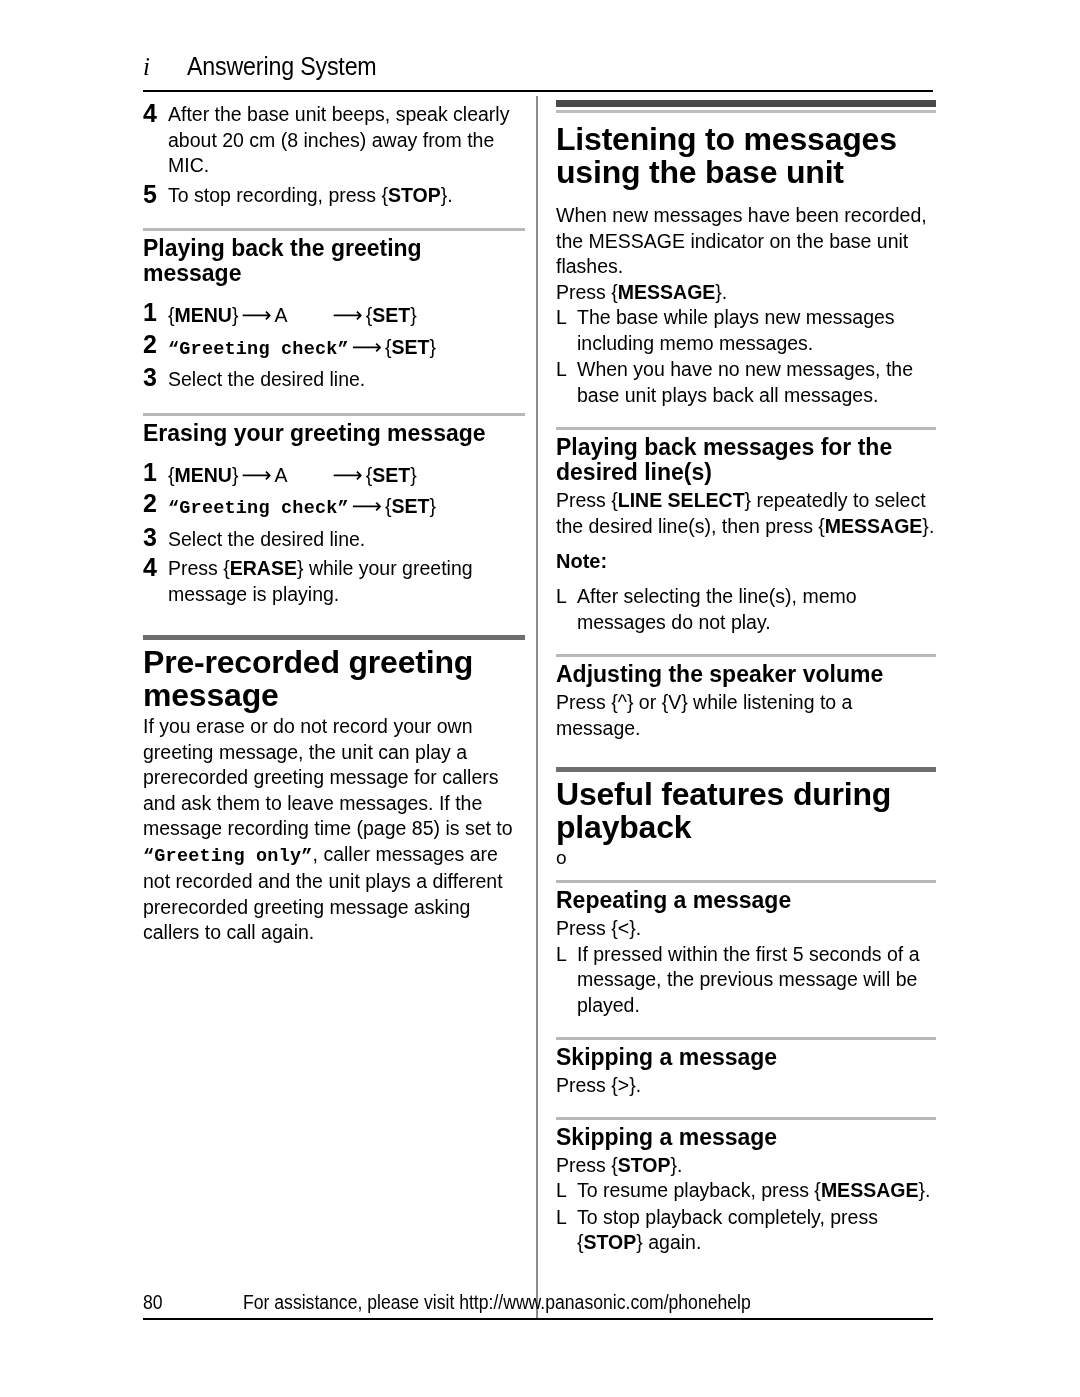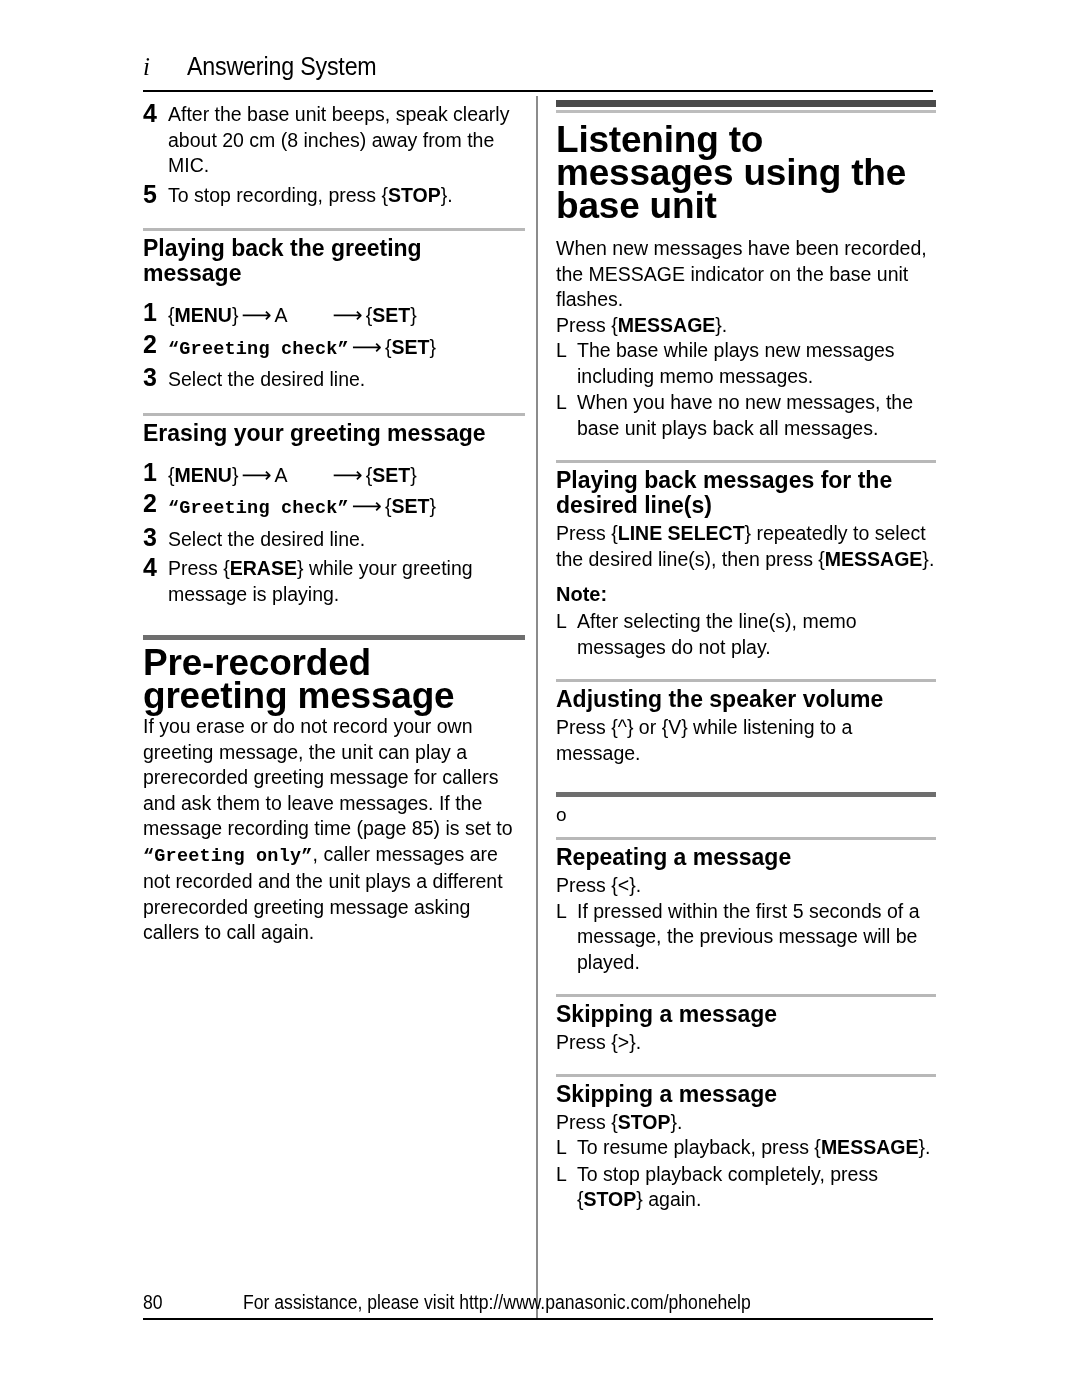--- a/index.html
+++ b/index.html
@@ -95,37 +95,37 @@
     margin-bottom: 3px;
   }
   .rule-top-light {
     height: 3px;
     background: #bdbdbd;
     margin-bottom: 10px;
   }
 
   
   h1.section-title {
-    font-size: 37px;
+    font-size: 32px;
     line-height: 33px;
     font-weight: bold;
     margin: 0 0 14px 0;
     letter-spacing: -0.2px;
   }
   h2.sub-title {
     font-size: 23px;
     line-height: 25px;
     font-weight: bold;
     margin: 0 0 3px 0;
   }
   h3.note-title {
     font-size: 20px;
     line-height: 25px;
     font-weight: bold;
-    margin: 0 0 2px 0;
+    margin: 0 0 10px 0;
   }
 
   
   .step {
     display: flex;
     margin-bottom: 2px;
   }
   .step-num {
     flex: 0 0 25px;
     font-size: 25px;
@@ -362,20 +362,21 @@
     <div class="blk">
       <div class="rule-minor"></div>
       <h2 class="sub-title">Adjusting the speaker volume</h2>
       <p class="para"><span>Press </span><span class="key"><span class="brace">{</span><span class="keyname" style="font-weight:normal;">^</span><span class="brace">}</span></span><span> or </span><span class="key"><span class="brace">{</span><span class="keyname" style="font-weight:normal;">V</span><span class="brace">}</span></span><span> while listening to a message.</span></p>
     </div>
 
     <div class="spacer-lg"></div>
 
     <div class="blk">
       <div class="rule-major"></div>
+      <h1 class="section-title" style="margin-bottom:2px;">Useful features during playback</h1>
       <div class="soft-o">o</div>
     </div>
 
     <div class="spacer-sm"></div>
 
     <div class="blk">
       <div class="rule-minor"></div>
       <h2 class="sub-title">Repeating a message</h2>
       <p class="para"><span>Press </span><span class="key"><span class="brace">{</span><span class="keyname" style="font-weight:normal;">&lt;</span><span class="brace">}</span></span><span>.</span></p>
       <div class="bullet">

